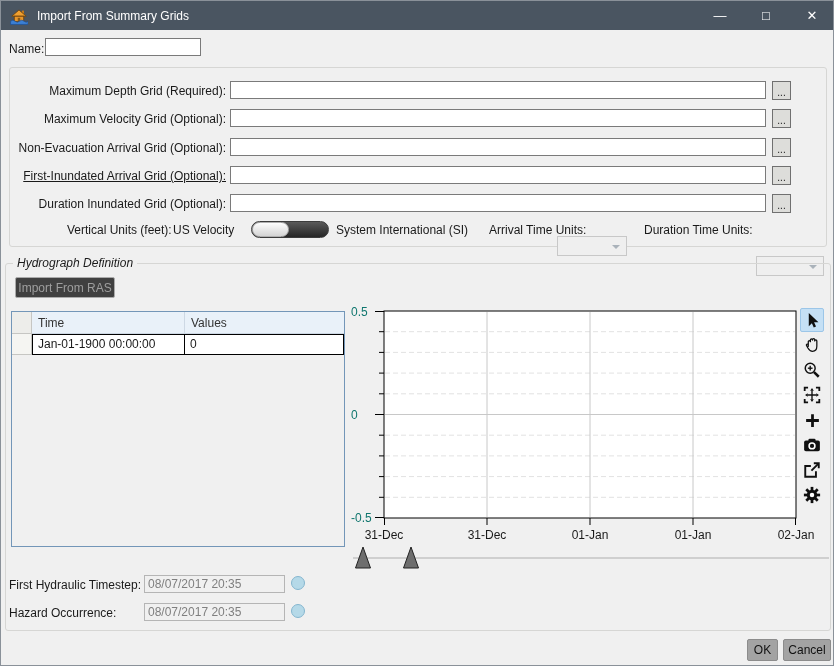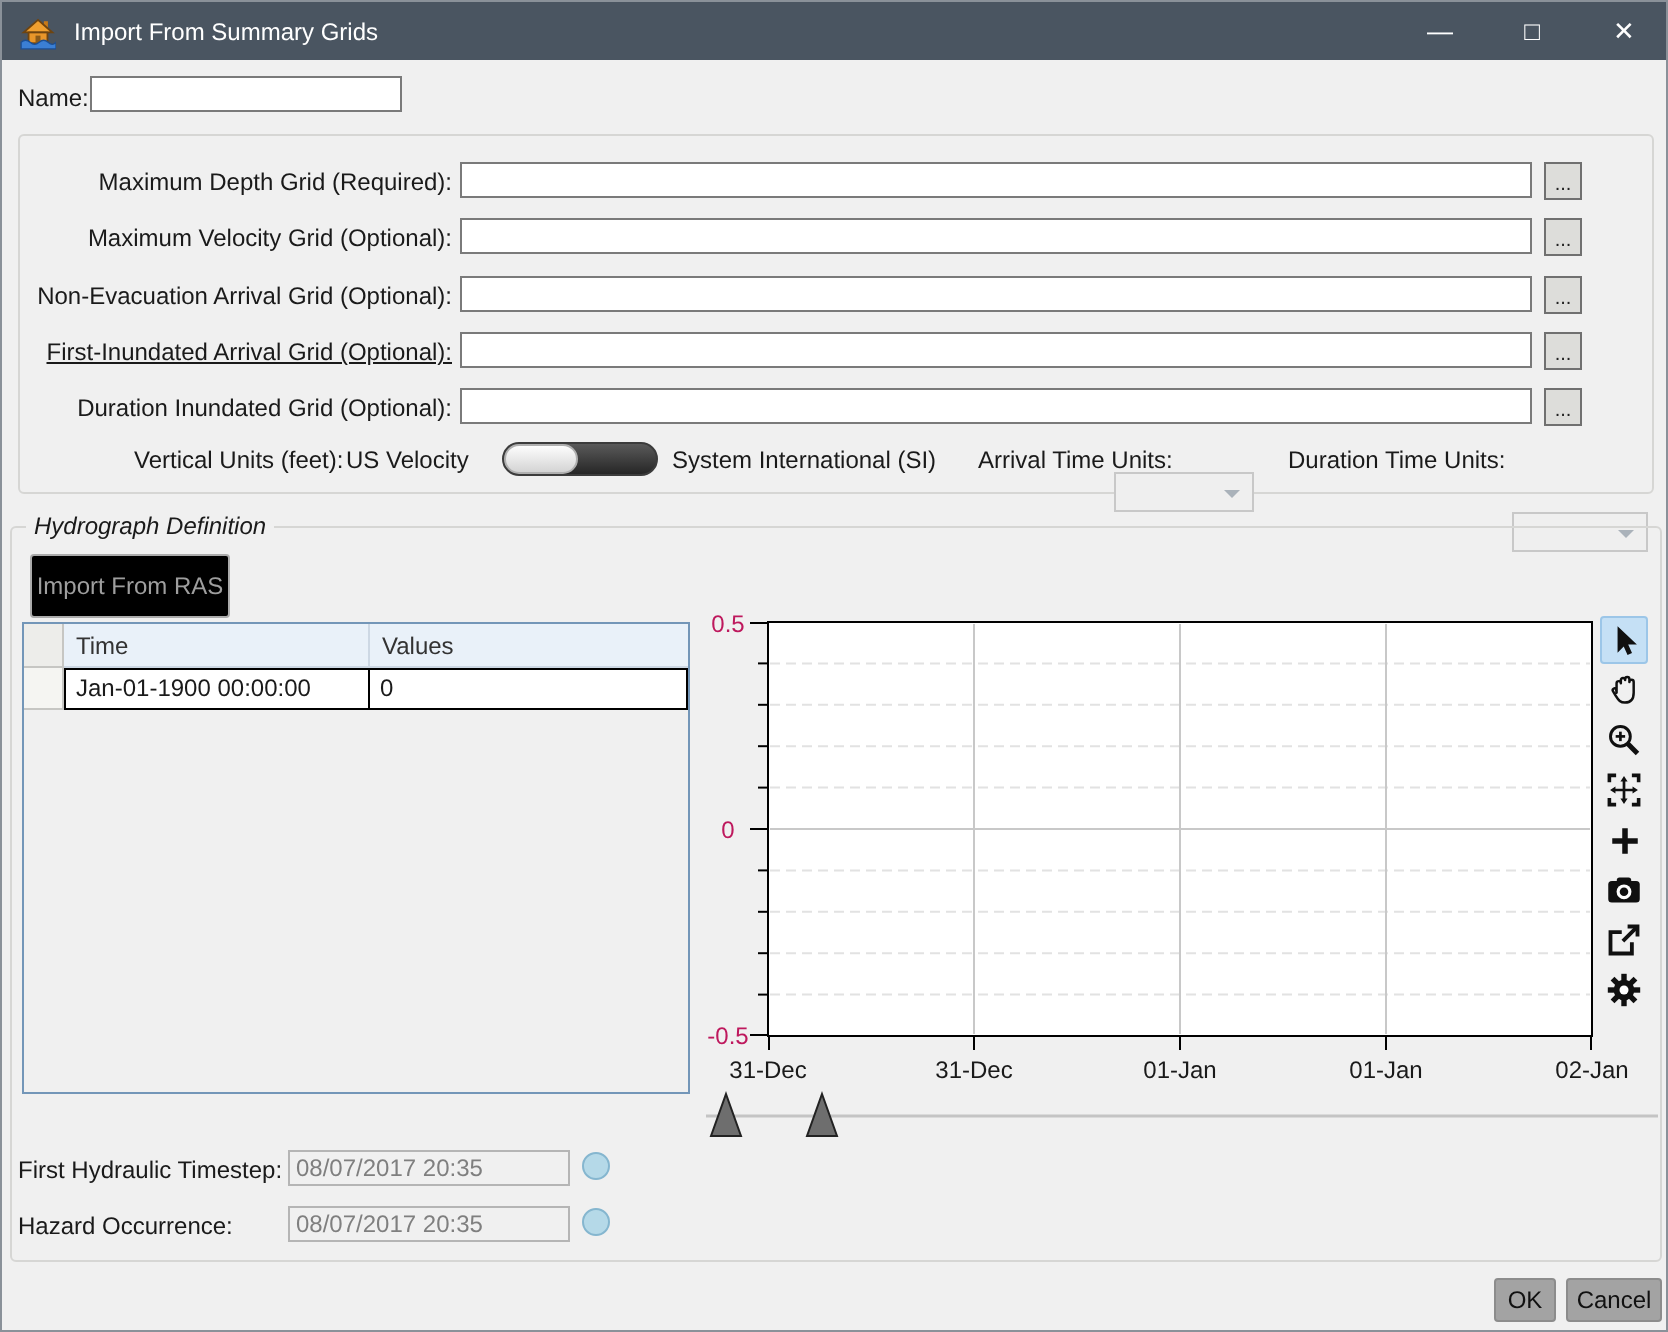--- a/index.html
+++ b/index.html
@@ -39,21 +39,21 @@
   .th { background:#e9f1f9; border-bottom:1px solid #cdd8e4; border-right:1px solid #cdd8e4; height:22px; line-height:22px; padding-left:6px; color:#333; }
   .selcell { width:20px; background:#ededea; border-right:1px solid #c6c6c3; border-bottom:1px solid #c6c6c3; }
   .cell { background:#ffffff; border:1px solid #000; height:21px; line-height:19px; padding-left:5px; }
 
   
   .tool { width:24px; height:24px; display:flex; align-items:center; justify-content:center; border-radius:2px; }
   .tool.sel { background:#c5e0f5; border:1px solid #9cc6e8; }
   .tool svg { display:block; }
 
   .tick-x { width:60px; text-align:center; color:#1a1a1a; }
-  .tick-y { width:26px; text-align:center; color:#be185d; }
+  .tick-y { width:26px; text-align:left; color:#0f766e; }
 
   .btn { background:#a3a3a3; border:1px solid #8c8c8c; border-radius:2px; font:inherit; color:#111; text-align:center; padding-top:3px; }
   .circle-ind { width:14px; height:14px; border-radius:50%; background:#b5d9e8; border:1px solid #85b6cf; }
 </style>
 </head>
 <body>
 
 <div class="window">
 
   <div class="abs titlebar">
@@ -110,21 +110,21 @@
   </div>
   <span class="abs lbl" style="left:643px; top:222px;">Duration Time Units:</span>
   <div class="abs dd" style="left:755px; top:218px; width:68px;">
     <span></span>
     <span class="chev"></span>
   </div>
 
   <div class="abs panel" style="left:4px; top:262px; width:826px; height:368px;"></div>
   <span class="abs grouplabel" style="left:12px; top:255px;">Hydrograph Definition</span>
 
-  <button class="abs btn" style="left:14px; top:276px; width:100px; height:32px; color:#9e9e9e; border-color:#ababab; background:#000000; padding-top:0;">Import From RAS</button>
+  <button class="abs btn" style="left:14px; top:276px; width:100px; height:21px; color:#9e9e9e; border-color:#ababab; background:#404040; padding-top:0;">Import From RAS</button>
 
   <div class="abs tablebox" style="left:10px; top:310px; width:334px; height:236px;">
     <div class="trow">
       <div class="selcell" style="height:22px;"></div>
       <div class="th" style="width:153px;">Time</div>
       <div class="th" style="flex:1; border-right:none;">Values</div>
     </div>
     <div class="trow">
       <div class="selcell" style="height:21px; background:#f5f5f2;"></div>
       <div class="cell" style="width:153px;">Jan-01-1900 00:00:00</div>

